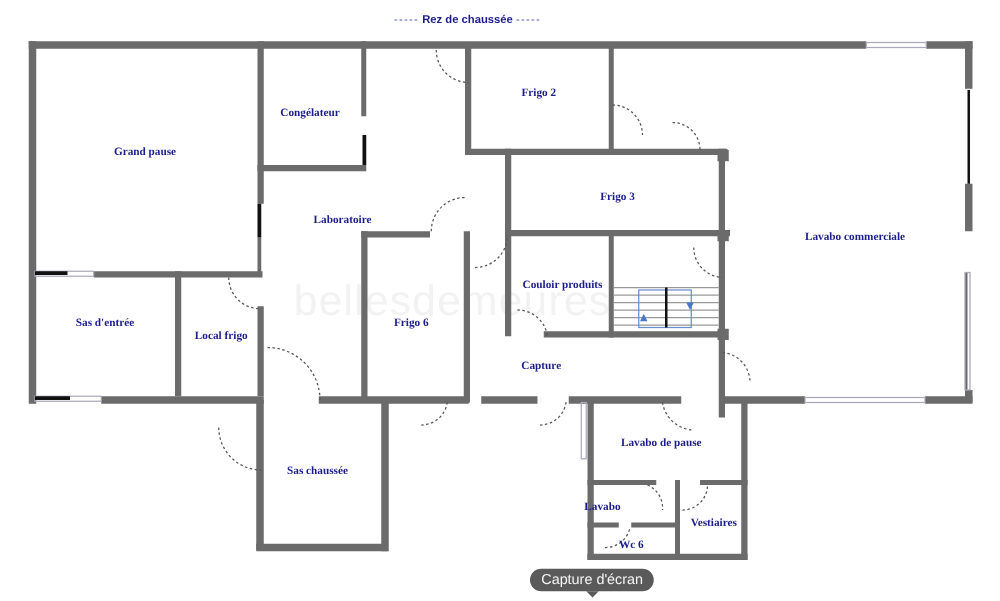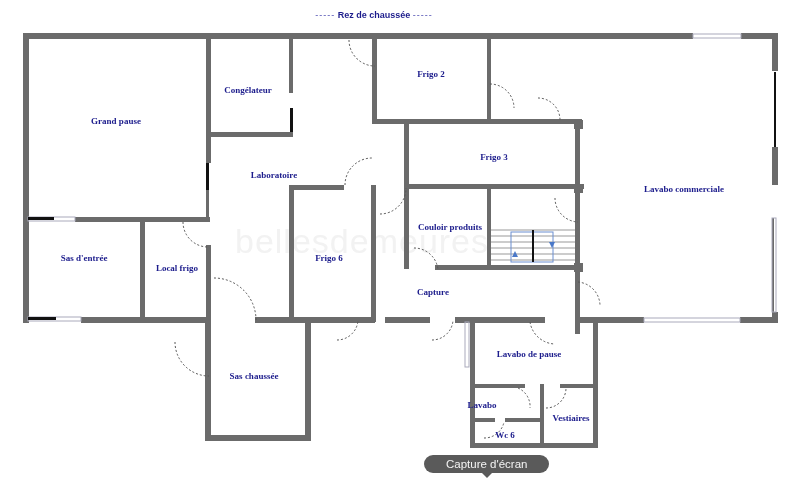--- a/index.html
+++ b/index.html
@@ -2,21 +2,21 @@
 <html><head>
 <meta charset="utf-8">
 <style>
   html, body { margin:0; padding:0; background:#ffffff; }
   body { width:800px; height:481px; position:relative; overflow:hidden; font-family:"Liberation Sans", sans-serif; }
   .title { position:absolute; top:10px; left:0; width:684px; text-align:center; font-size:9px; font-weight:bold; color:#1c1c8c;margin-left:32px; }
   .title .dash { color:#4a4ab0; font-weight:normal; letter-spacing:1px; }
   svg.plan { position:absolute; left:0; top:0; }
   .label { position:absolute; font-size:9px; font-weight:bold; color:#1c1c8c; white-space:nowrap; transform:translate(-50%,-50%);font-family:Liberation Serif, serif; }
   .watermark { position:absolute; left:235px; top:222px; font-size:34px; color:#f2f2f2; letter-spacing:1px; }
-  .tooltip { position:absolute; left:424px; top:455px; background:#5a5a5a; color:#f4f4f4; font-size:11.5px; padding:3px 22px; border-radius:10px; }
+  .tooltip { position:absolute; left:424px; top:455px; background:#5a5a5a; color:#f4f4f4; font-size:11.5px; padding:3px 9px; border-radius:10px; }
   .tooltip::after { content:""; position:absolute; left:50%; bottom:-5px; margin-left:-5px; border-left:5px solid transparent; border-right:5px solid transparent; border-top:5px solid #5a5a5a; }
 </style>
 </head>
 <body>
 
 <div class="title">
   <span class="dash">-----</span>
   <span>Rez de chaussée</span>
   <span class="dash">-----</span>
 </div>

